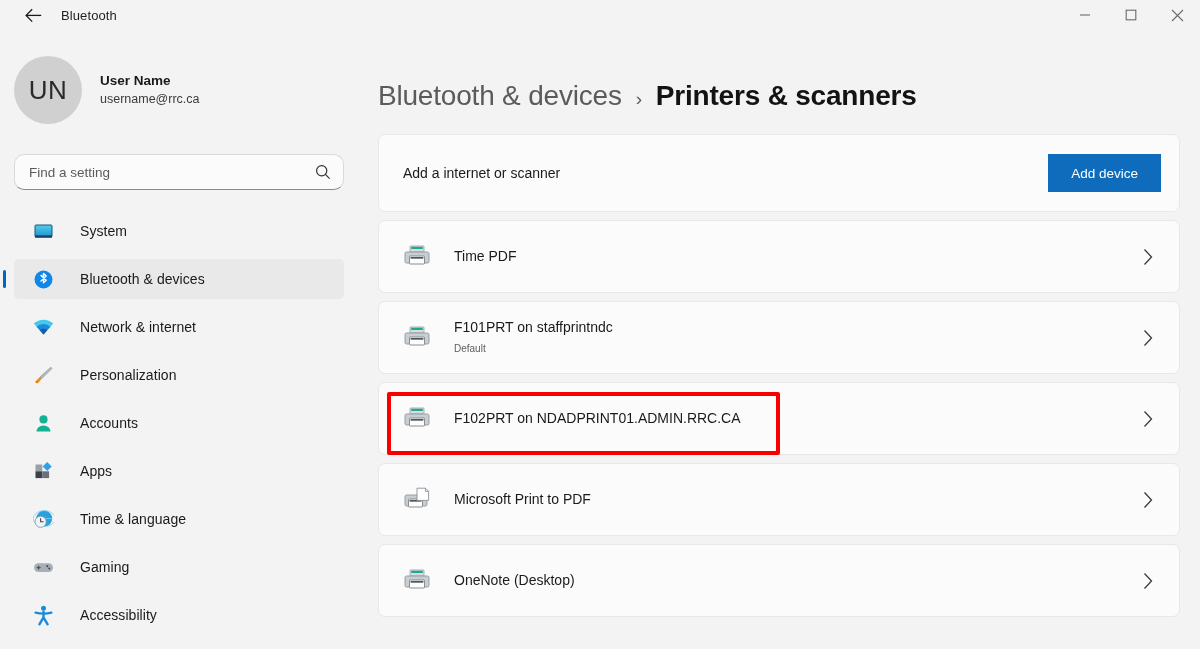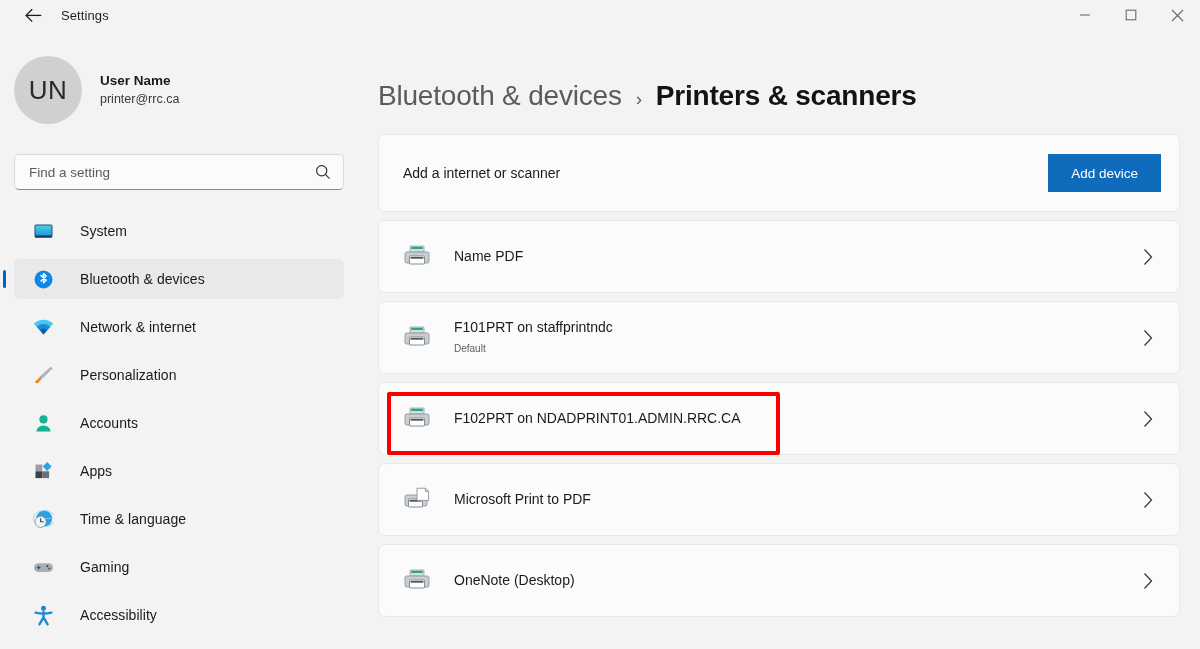--- a/index.html
+++ b/index.html
@@ -107,21 +107,21 @@
     margin-top: 1px;
   }
 
   .search-wrap {
     margin: 29px 0 0 14px;
     width: 330px;
     height: 36px;
     background: #fbfbfb;
     border: 1px solid #dadada;
     border-bottom: 1px solid #8a8a8a;
-    border-radius: 5px;
+    border-radius: 10px;
     display: flex;
     align-items: center;
     padding: 0 12px 0 14px;
   }
   .search-wrap input {
     flex: 1;
     border: none;
     outline: none;
     background: transparent;
     font-family: "Liberation Sans", sans-serif;
@@ -267,21 +267,21 @@
 
 <div class="titlebar">
   <div class="back-btn">
     <span>
       <svg width="17" height="15" viewBox="0 0 17 15">
         <path d="M7.2 1.2 L1.1 7.4 L7.2 13.6" fill="none" stroke="#1a1a1a" stroke-width="1.3"></path>
         <path d="M1.3 7.4 H16.2" fill="none" stroke="#1a1a1a" stroke-width="1.3"></path>
       </svg>
     </span>
   </div>
-  <div class="app-title">Settings</div>
+  <div class="app-title">Bluetooth</div>
 
   <div class="win-controls">
     <div class="win-btn">
       <span>
         <svg width="12" height="12" viewBox="0 0 12 12">
             <path d="M1 6 H11" stroke="#6b6b6b" stroke-width="1.1"></path>
           </svg>
       </span>
     </div>
     <div class="win-btn">
@@ -302,21 +302,21 @@
 </div>
 
 <div class="shell">
 
   <div class="sidebar">
 
     <div class="account">
       <div class="avatar">UN</div>
       <div class="account-text">
         <div class="account-name">User Name</div>
-        <div class="account-mail">printer@rrc.ca</div>
+        <div class="account-mail">username@rrc.ca</div>
       </div>
     </div>
 
     <div class="search-wrap">
       <input type="text" placeholder="Find a setting" style="">
       <span class="search-icon">
         <svg width="16" height="16" viewBox="0 0 16 16">
           <circle cx="6.7" cy="6.7" r="5.1" fill="none" stroke="#333" stroke-width="1.2"></circle>
           <path d="M10.4 10.4 L14.6 14.6" stroke="#333" stroke-width="1.2"></path>
         </svg>
@@ -450,21 +450,21 @@
       <span class="printer-icon">
         <svg width="28" height="26" viewBox="0 0 28 26">
           <rect x="7" y="2" width="14" height="6" rx="0.5" fill="#d9dde0" stroke="#9aa2a8" stroke-width="0.8"></rect>
           <rect x="8.2" y="2.8" width="11.6" height="2.2" fill="#22a88b"></rect>
           <rect x="2" y="8" width="24" height="11" rx="1.6" fill="#c9ced2" stroke="#8f979d" stroke-width="0.9"></rect>
           <rect x="6.5" y="12" width="15" height="8" rx="0.6" fill="#fdfdfd" stroke="#7d858b" stroke-width="0.9"></rect>
           <rect x="7.6" y="13.1" width="12.8" height="1.5" fill="#3c4247"></rect>
         </svg>
       </span>
       <div class="printer-texts">
-        <div class="printer-name">Name PDF</div>
+        <div class="printer-name">Time PDF</div>
       </div>
       <span class="chevron">
         <svg width="12" height="18" viewBox="0 0 12 18">
             <path d="M2.5 1.5 L9.5 9 L2.5 16.5" fill="none" stroke="#3a3a3a" stroke-width="1.3"></path>
           </svg>
       </span>
     </div>
 
     <div class="card card-printer">
       <span class="printer-icon">

